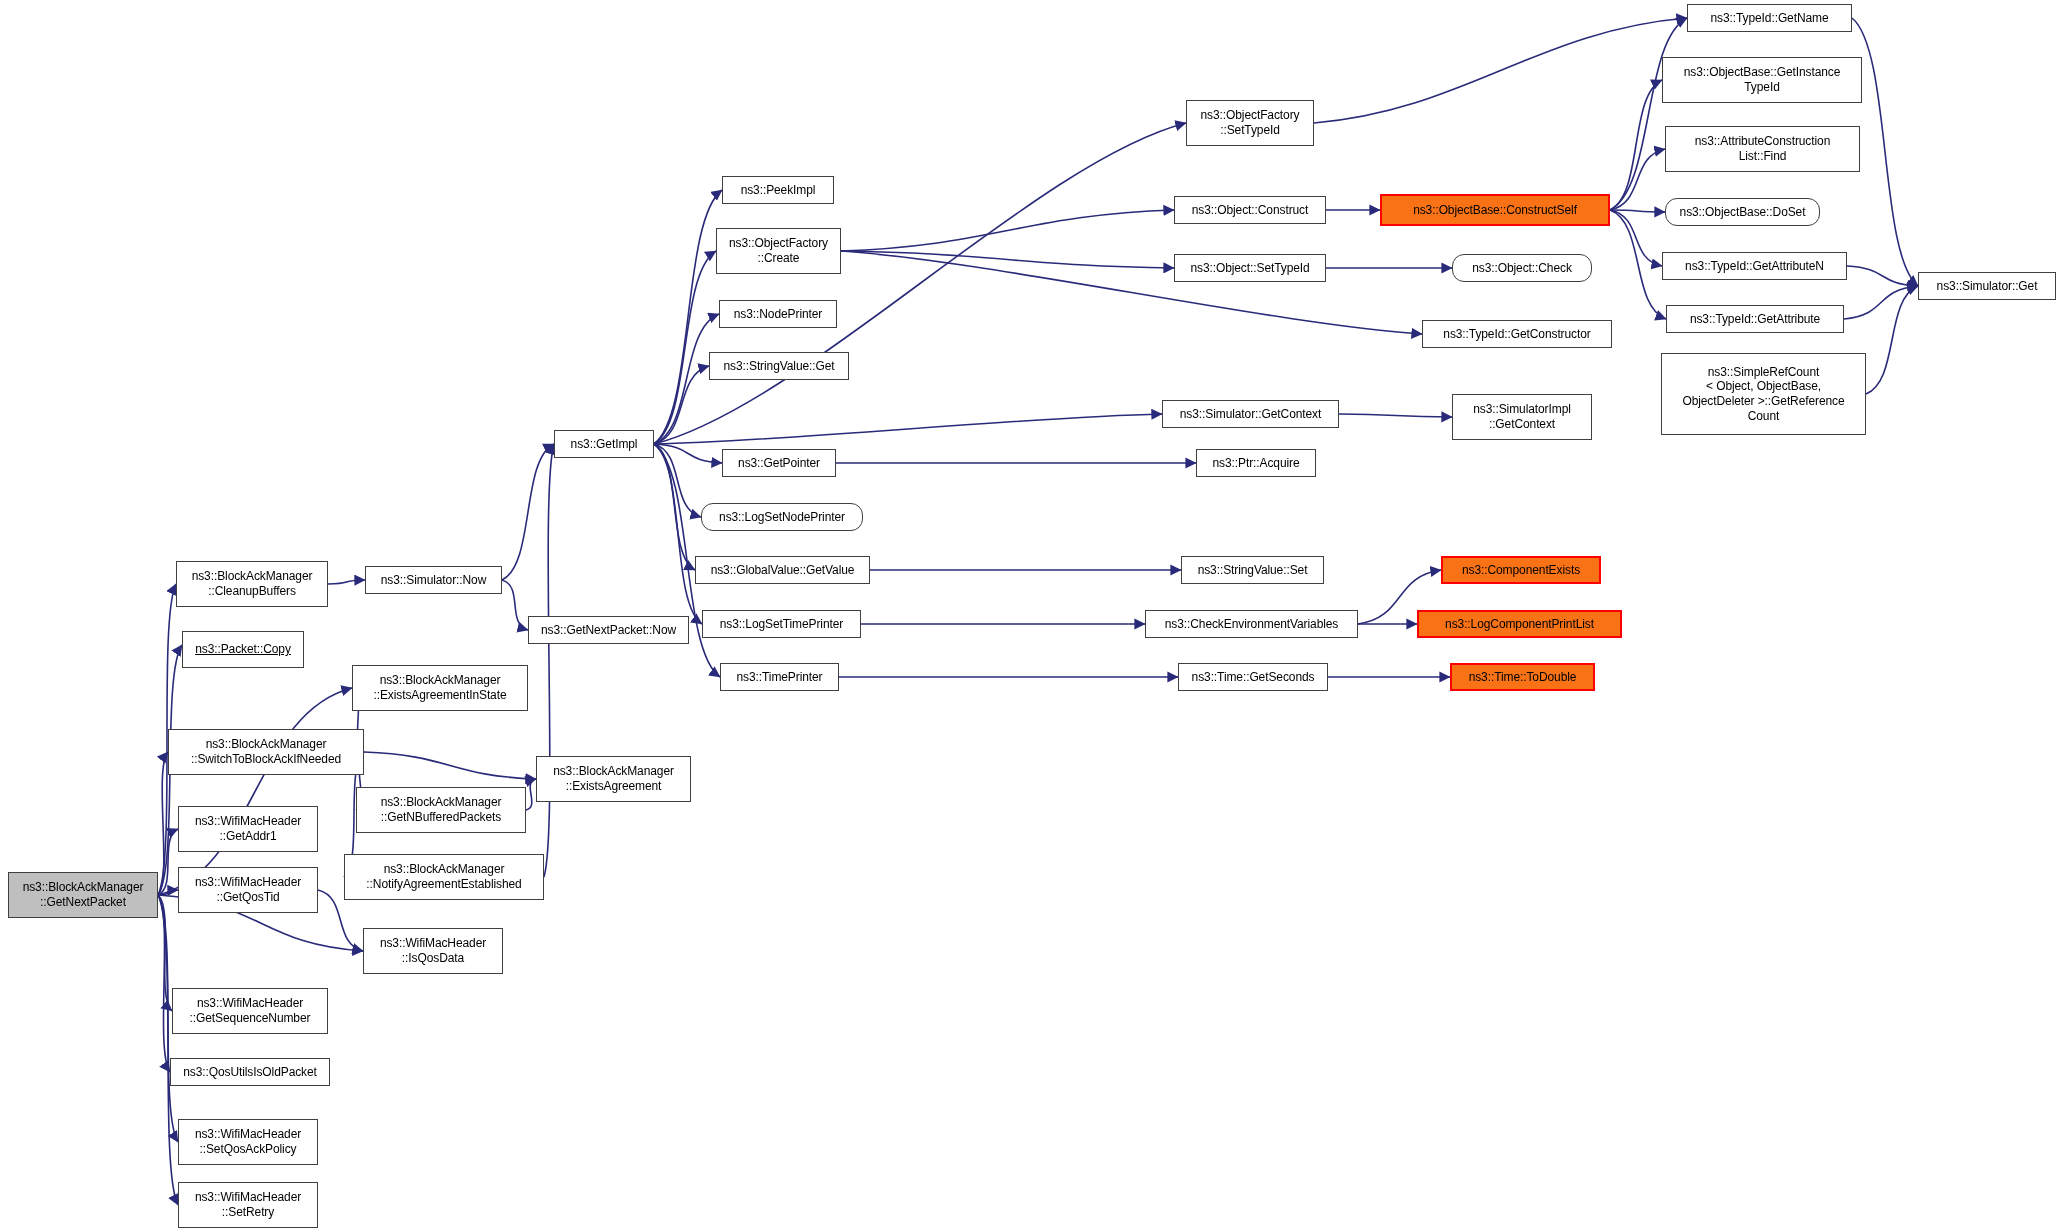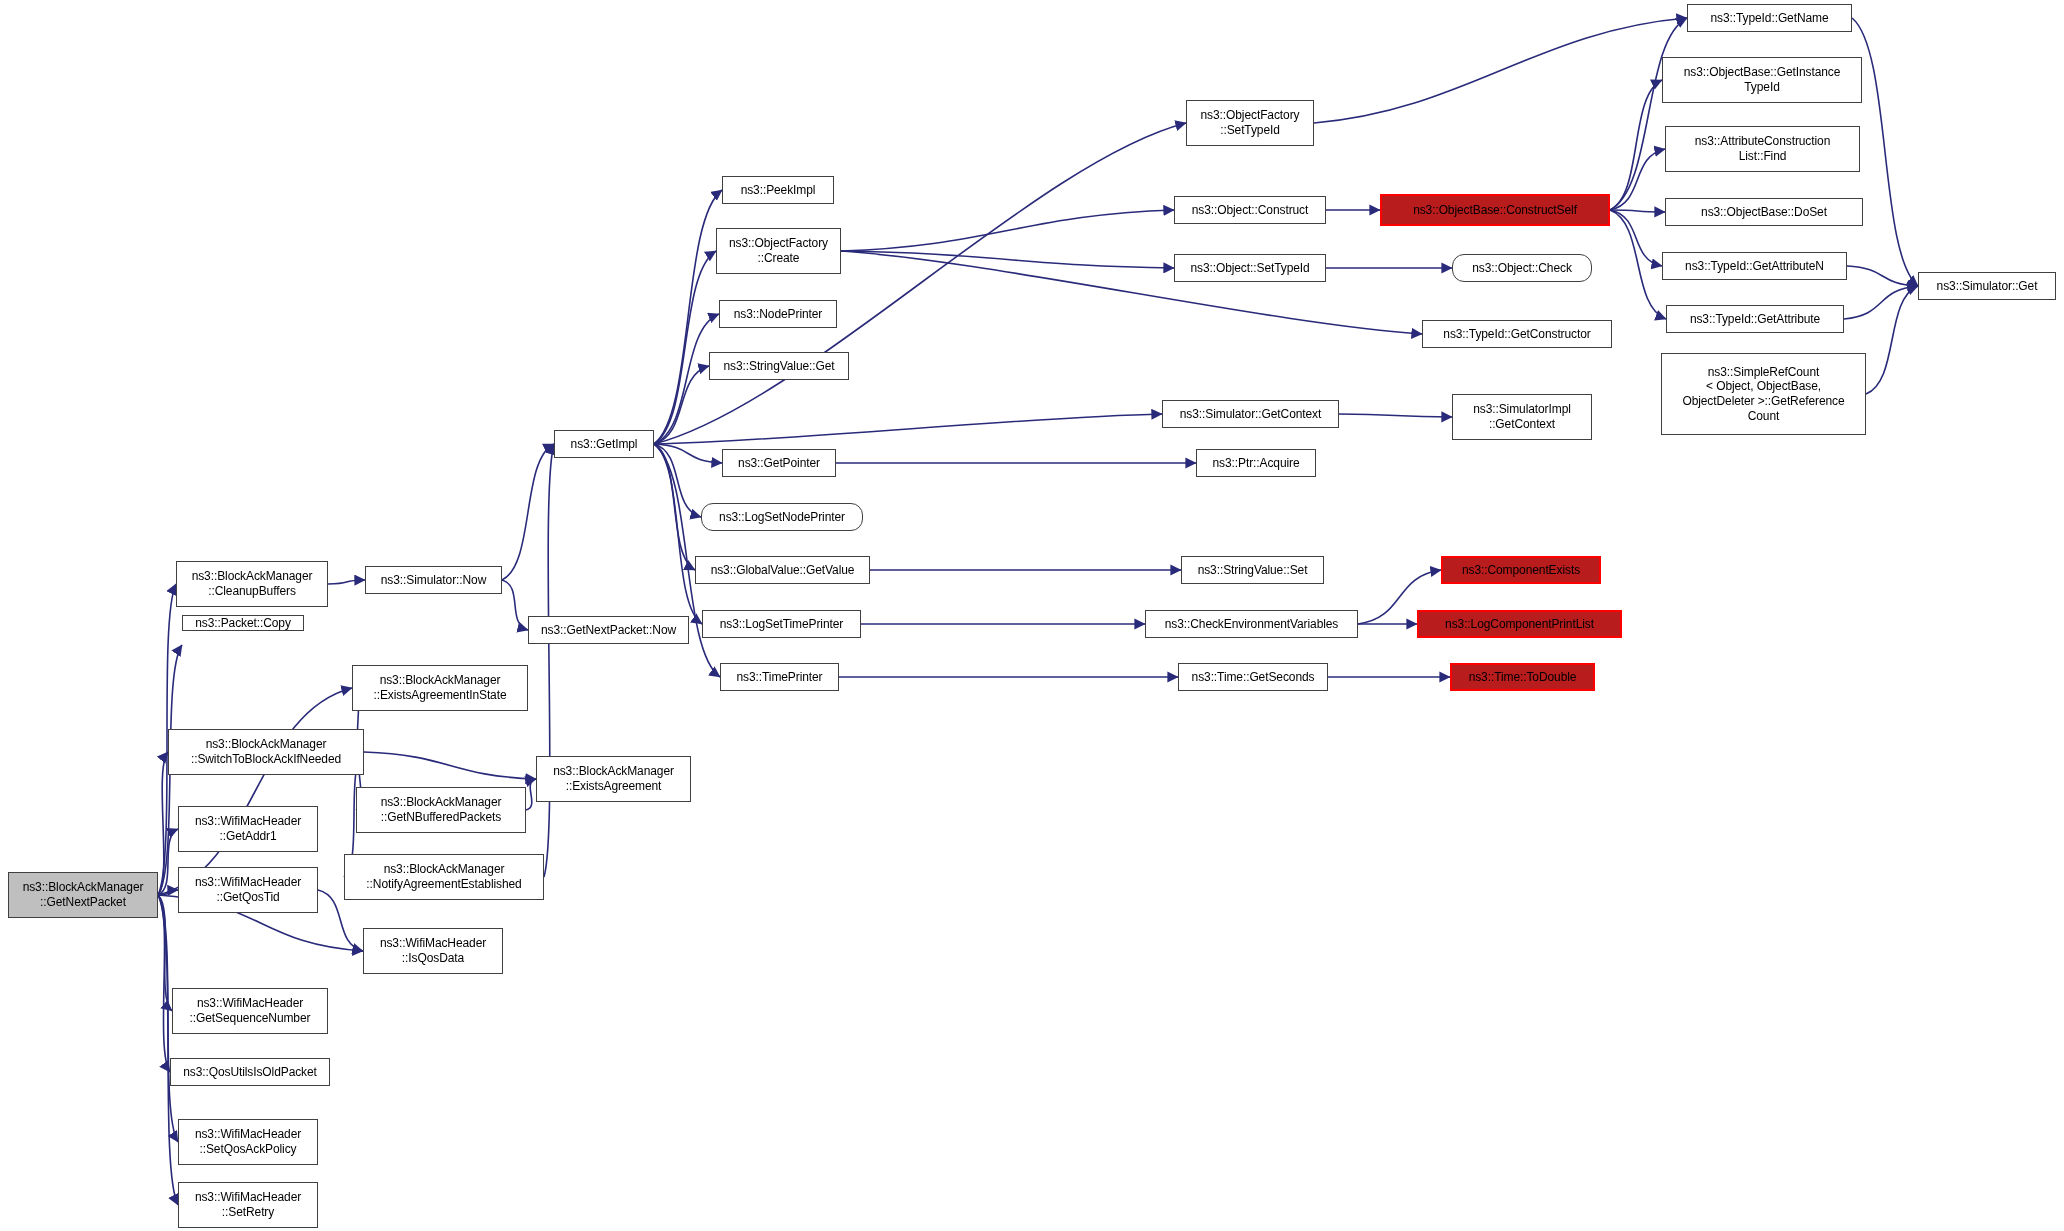--- a/index.html
+++ b/index.html
@@ -39,21 +39,21 @@
     white-space: pre-line;
     padding: 1px 19px;
     z-index: 2;
   }
   .node.root {
     background: #bfbfbf;
     border: 1px solid #404040;
   }
   .node.highlight {
     border: 2px solid #ff0000;
-    background: #b91c1c;
+    background: #f97316;
     text-align: center;
   }
 </style>
 </head>
 <body>
 
 <div id="canvas">
   <svg id="edge-layer" width="2064" height="1231" viewBox="0 0 2064 1231">
     <defs>
       <marker id="arrow" viewBox="0 0 10 10" refX="9.5" refY="5" markerWidth="7" markerHeight="7" orient="auto-start-reverse">
@@ -117,21 +117,21 @@
         <path d="M 1847 266 C 1888.95 268.4, 1876.05 283.6, 1918 286" marker-end="url(#arrow)"></path>
         <path d="M 1844 319 C 1887.3 315.04, 1874.7 289.96, 1918 286" marker-end="url(#arrow)"></path>
         <path d="M 1866 394 C 1899.4 381.04, 1884.6 298.96, 1918 286" marker-end="url(#arrow)"></path>
       </g>
   </svg>
   <div id="nodes-group">
       <div class="node root" style="left: 8px; top: 872px; width: 150px; height: 46px;">ns3::BlockAckManager
 ::GetNextPacket</div>
       <div class="node" style="left: 176px; top: 561px; width: 152px; height: 46px;">ns3::BlockAckManager
 ::CleanupBuffers</div>
-      <div class="node" style="left: 182px; top: 615px; width: 122px; height: 16px;">ns3::Packet::Copy</div>
+      <div class="node" style="left: 182px; top: 631px; width: 122px; height: 37px; text-decoration: underline;">ns3::Packet::Copy</div>
       <div class="node" style="left: 168px; top: 729px; width: 196px; height: 46px;">ns3::BlockAckManager
 ::SwitchToBlockAckIfNeeded</div>
       <div class="node" style="left: 178px; top: 806px; width: 140px; height: 46px;">ns3::WifiMacHeader
 ::GetAddr1</div>
       <div class="node" style="left: 178px; top: 867px; width: 140px; height: 46px;">ns3::WifiMacHeader
 ::GetQosTid</div>
       <div class="node" style="left: 172px; top: 988px; width: 156px; height: 46px;">ns3::WifiMacHeader
 ::GetSequenceNumber</div>
       <div class="node" style="left: 170px; top: 1058px; width: 160px; height: 28px;">ns3::QosUtilsIsOldPacket</div>
       <div class="node" style="left: 178px; top: 1119px; width: 140px; height: 46px;">ns3::WifiMacHeader
@@ -176,21 +176,21 @@
       <div class="node" style="left: 1452px; top: 394px; width: 140px; height: 46px;">ns3::SimulatorImpl
 ::GetContext</div>
       <div class="node highlight" style="left: 1441px; top: 556px; width: 160px; height: 28px;">ns3::ComponentExists</div>
       <div class="node highlight" style="left: 1417px; top: 610px; width: 205px; height: 28px;">ns3::LogComponentPrintList</div>
       <div class="node highlight" style="left: 1450px; top: 663px; width: 145px; height: 28px;">ns3::Time::ToDouble</div>
       <div class="node" style="left: 1687px; top: 4px; width: 165px; height: 28px;">ns3::TypeId::GetName</div>
       <div class="node" style="left: 1662px; top: 57px; width: 200px; height: 46px;">ns3::ObjectBase::GetInstance
 TypeId</div>
       <div class="node" style="left: 1665px; top: 126px; width: 195px; height: 46px;">ns3::AttributeConstruction
 List::Find</div>
-      <div class="node" style="left: 1665px; top: 198px; width: 198px; height: 28px;">ns3::ObjectBase::DoSet</div>
+      <div class="node" style="left: 1665px; top: 198px; width: 155px; height: 28px; border-radius: 12px;">ns3::ObjectBase::DoSet</div>
       <div class="node" style="left: 1662px; top: 252px; width: 185px; height: 28px;">ns3::TypeId::GetAttributeN</div>
       <div class="node" style="left: 1666px; top: 305px; width: 178px; height: 28px;">ns3::TypeId::GetAttribute</div>
       <div class="node" style="left: 1661px; top: 353px; width: 205px; height: 82px;">ns3::SimpleRefCount
 &lt; Object, ObjectBase,
 ObjectDeleter &gt;::GetReference
 Count</div>
       <div class="node" style="left: 1918px; top: 272px; width: 138px; height: 28px;">ns3::Simulator::Get</div>
     </div>
 </div>
 

